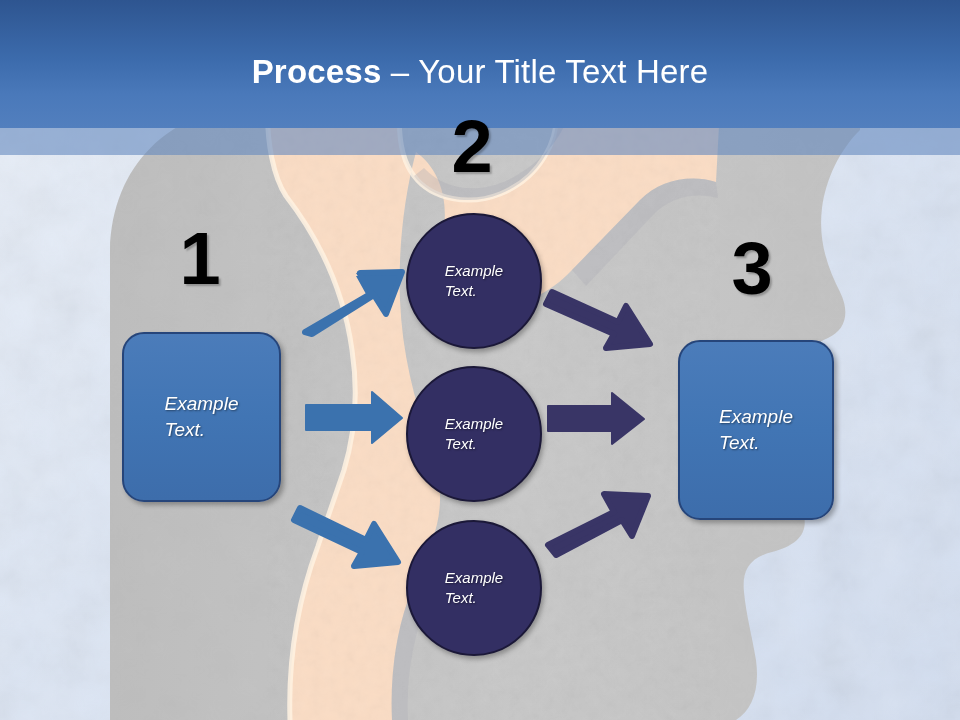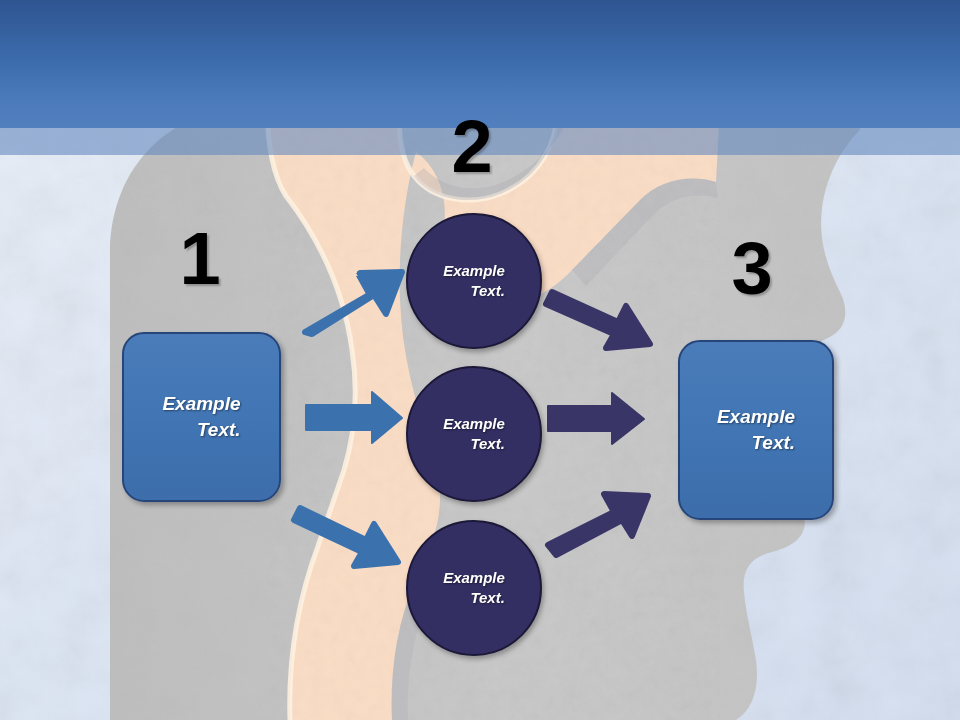--- a/index.html
+++ b/index.html
@@ -81,25 +81,25 @@
     border: 2px solid #26457a;
     border-radius: 22px;
     box-shadow: 3px 3px 5px rgba(0,0,0,0.30);
     display: flex;
     align-items: center;
     justify-content: center;
     z-index: 28;
   }
   .rnode .label, .circ .label {
     color: #ffffff;
-    font-weight: bold;
+    font-weight: normal;
     font-style: italic;
     font-size: 19px;
     line-height: 26px;
-    text-align: right;
+    text-align: left;
     text-shadow: 1px 1px 2px rgba(0,0,0,0.45);
     white-space: pre-line;
   }
   #box-left  { left: 122px; top: 332px; width: 155px; height: 166px; }
   #box-right { left: 678px; top: 340px; width: 152px; height: 176px; }
 
   
   .circ {
     position: absolute;
     border-radius: 50%;
@@ -302,20 +302,23 @@
       <path d="M 548,406 L 612,406 L 612,393 L 644,419 L 612,444 L 612,431 L 548,431 Z" fill="#393566" stroke="#393566" stroke-width="2" stroke-linejoin="round"></path>
     </g>
 
     <g>
       <path d="M 548,545 L 614,512 L 604,494 L 648,496 L 632,536 L 622,520 L 556,555 Z" fill="#393566" stroke="#393566" stroke-width="6" stroke-linejoin="round"></path>
     </g>
   </svg>
 
   <div class="title-underband"></div>
   <div class="title-bar"></div>
+  <div class="title-text">
+    <span class="title-strong">Process</span><span class="title-rest"> – Your Title Text Here</span>
+  </div>
 
   <div class="step-num" id="num1">1</div>
   <div class="step-num" id="num2">2</div>
   <div class="step-num" id="num3">3</div>
 
   <div class="rnode" id="box-left">
     <span class="label">Example
 Text.</span>
   </div>
 

